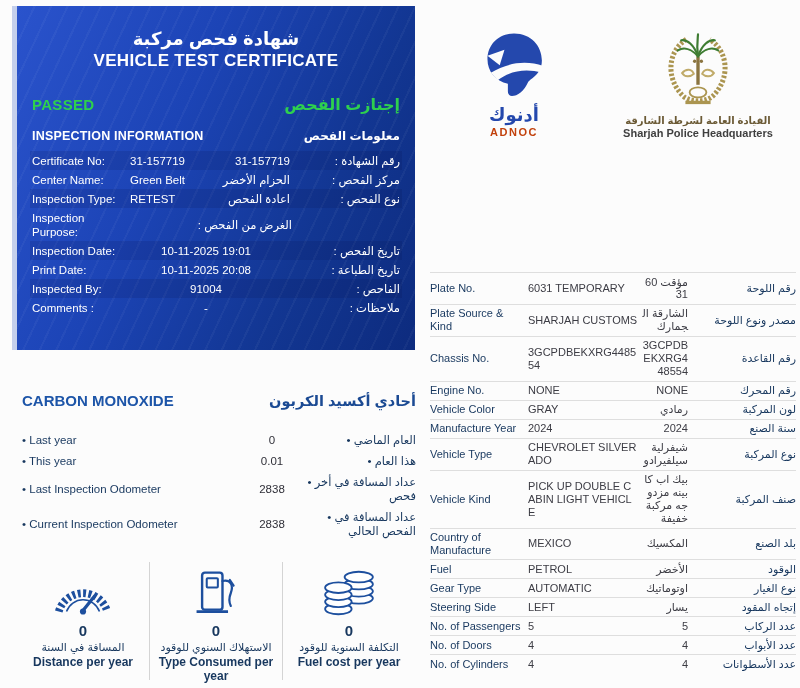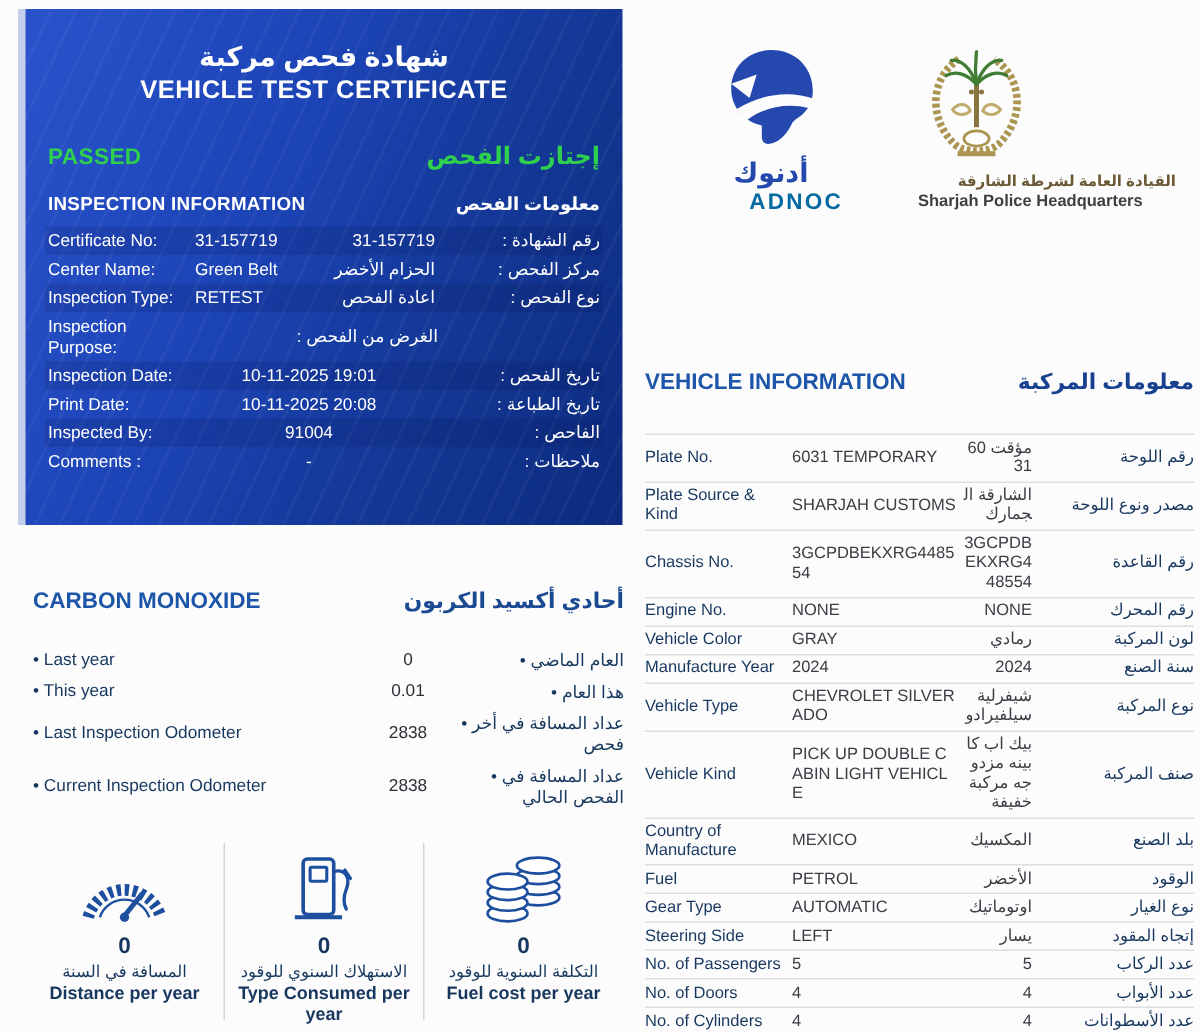--- a/index.html
+++ b/index.html
@@ -48,22 +48,22 @@
   .stat{flex:1;text-align:center;padding-top:6px;}
   .stat + .stat{border-left:1px solid #d4d4d4;}
   .stat-icon{height:50px;display:flex;align-items:flex-end;justify-content:center;}
   .stat-val{font-size:15px;font-weight:bold;color:#17375e;margin-top:4px;}
   .stat-ar{font-size:11px;color:#17375e;margin-top:2px;}
   .stat-en{font-size:12px;font-weight:bold;color:#17375e;margin-top:1px;}
 
   
   .adnoc{position:absolute;left:466px;top:30px;width:96px;text-align:center;}
   .adnoc-ar{color:#2448ad;font-weight:bold;font-size:18px;margin-top:2px;}
-  .adnoc-en{color:#0369a1;font-weight:bold;font-size:15px;letter-spacing:1.5px;text-align:right;}
-  .police{position:absolute;left:612px;top:26px;width:172px;}
+  .adnoc-en{color:#c2410c;font-weight:bold;font-size:11px;letter-spacing:1.5px;}
+  .police{position:absolute;left:612px;top:26px;width:172px;text-align:center;}
   .police-ar{color:#6b5a35;font-size:10px;font-weight:bold;margin-top:1px;}
   .police-en{color:#3f3f3f;font-size:11px;font-weight:bold;margin-top:1px;}
 
   
   .veh{position:absolute;left:430px;top:246px;width:366px;}
   .veh-head{display:flex;justify-content:space-between;align-items:baseline;}
   .veh-title-en{color:#1d55a8;font-weight:bold;font-size:15px;}
   .veh-title-ar{color:#17418f;font-weight:bold;font-size:14.5px;}
   .vtable{margin-top:26px;}
   .vrow{display:grid;grid-template-columns:98px 114px 1fr 102px;align-items:center;
@@ -262,24 +262,20 @@
         </g>
         <ellipse cx="45" cy="79" rx="10" ry="6" stroke="#ab9550" stroke-width="2.2"></ellipse>
         <path d="M30,91 L60,91" stroke="#ab9550" stroke-width="4"></path>
       </svg>
     </div>
     <div class="police-ar" dir="rtl">القيادة العامة لشرطة الشارقة</div>
     <div class="police-en">Sharjah Police Headquarters</div>
   </div>
 
   <div class="veh">
-    <div class="veh-head">
-      <span class="veh-title-en">VEHICLE INFORMATION</span>
-      <span class="veh-title-ar" dir="rtl">معلومات المركبة</span>
-    </div>
     <div class="vtable">
       <div class="vrow">
         <span class="vl">Plate No.</span>
         <span class="vv">6031  TEMPORARY</span>
         <span class="vva" dir="rtl">مؤقت 6031</span>
         <span class="vla" dir="rtl">رقم اللوحة</span>
       </div>
       <div class="vrow">
         <span class="vl">Plate Source &amp; Kind</span>
         <span class="vv">SHARJAH CUSTOMS</span>

